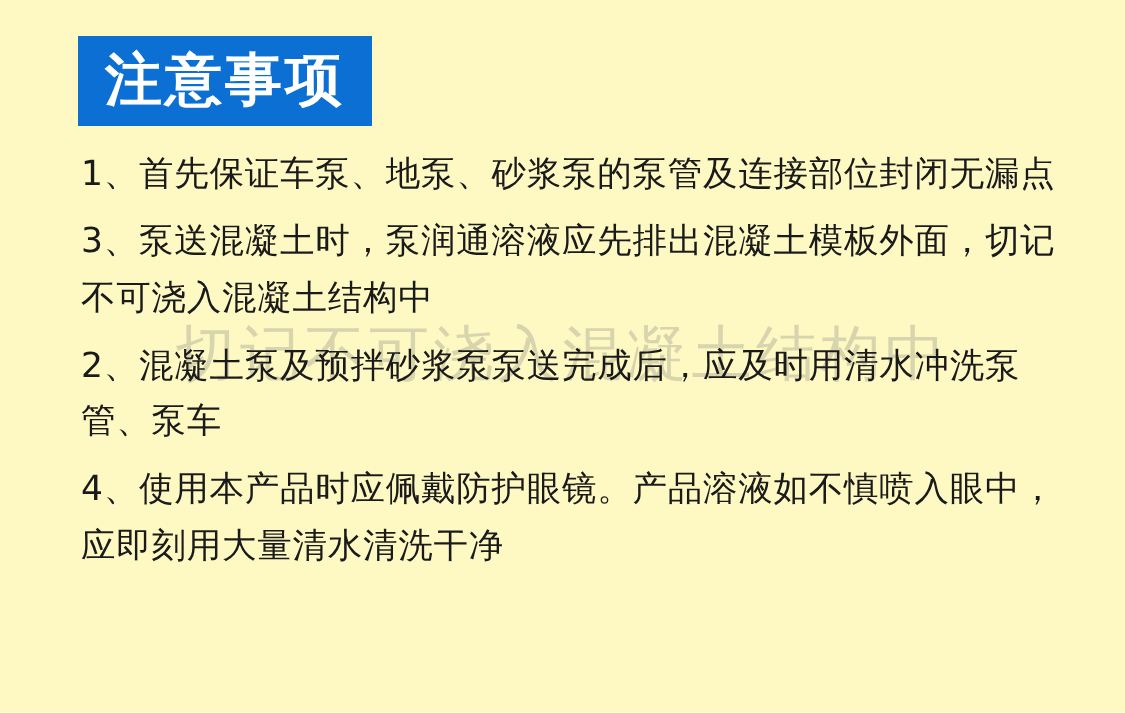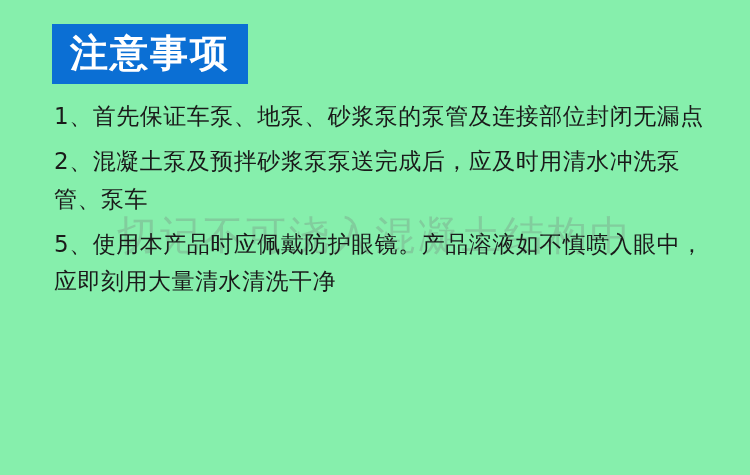--- a/index.html
+++ b/index.html
@@ -10,21 +10,21 @@
     width: 750px;
     height: 475px;
     background: #ffffff;
     font-family: "DejaVu Sans", sans-serif;
     overflow: hidden;
   }
   .page {
     position: relative;
     width: 750px;
     height: 475px;
-    background: #86efac;
+    background: #fef9c3;
     box-sizing: border-box;
     padding: 18px 20px 0 20px;
     overflow: hidden;
   }
   .title-bar {
     display: inline-block;
     background: #0b6fd4;
     color: #ffffff;
     font-size: 38px;
     font-weight: bold;
@@ -67,17 +67,18 @@
 <body>
 
 <div class="page">
 
   <div class="title-bar">注意事项</div>
 
   <div class="watermark">切记不可浇入混凝土结构中</div>
 
   <div class="notes">
     <p class="note-item">1、首先保证车泵、地泵、砂浆泵的泵管及连接部位封闭无漏点</p>
+    <p class="note-item">3、泵送混凝土时，泵润通溶液应先排出混凝土模板外面，切记不可浇入混凝土结构中</p>
     <p class="note-item">2、混凝土泵及预拌砂浆泵泵送完成后，应及时用清水冲洗泵管、泵车</p>
-    <p class="note-item">5、使用本产品时应佩戴防护眼镜。产品溶液如不慎喷入眼中，应即刻用大量清水清洗干净</p>
+    <p class="note-item">4、使用本产品时应佩戴防护眼镜。产品溶液如不慎喷入眼中，应即刻用大量清水清洗干净</p>
   </div>
 
 </div>
 
 </body></html>

